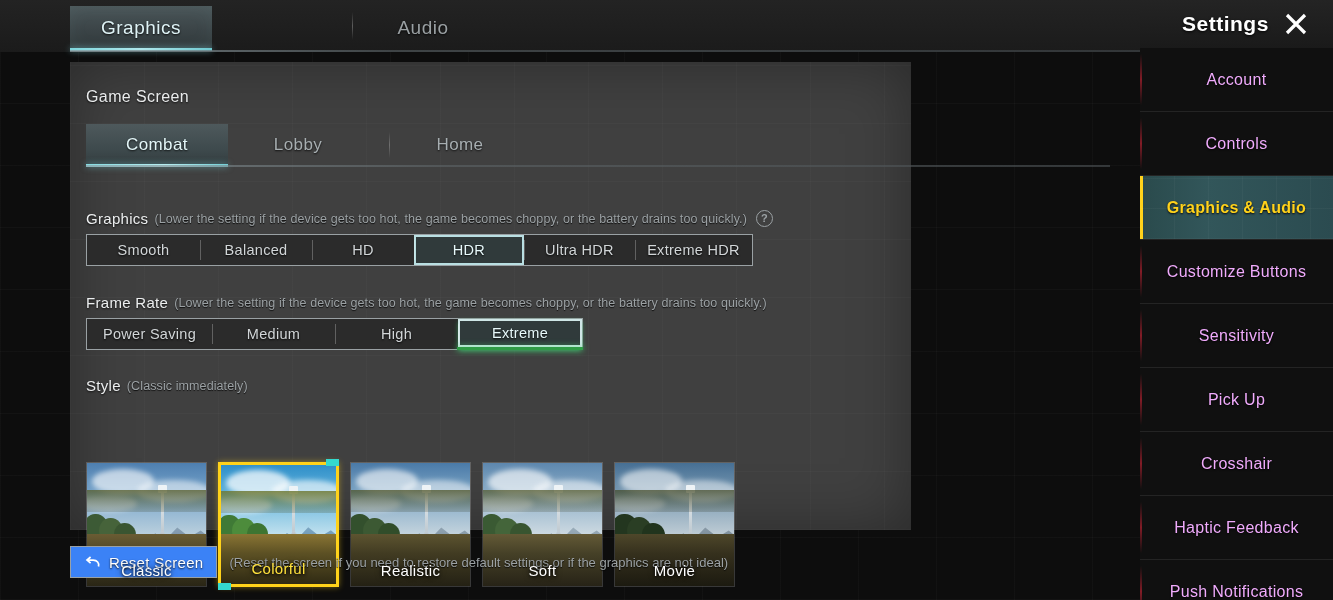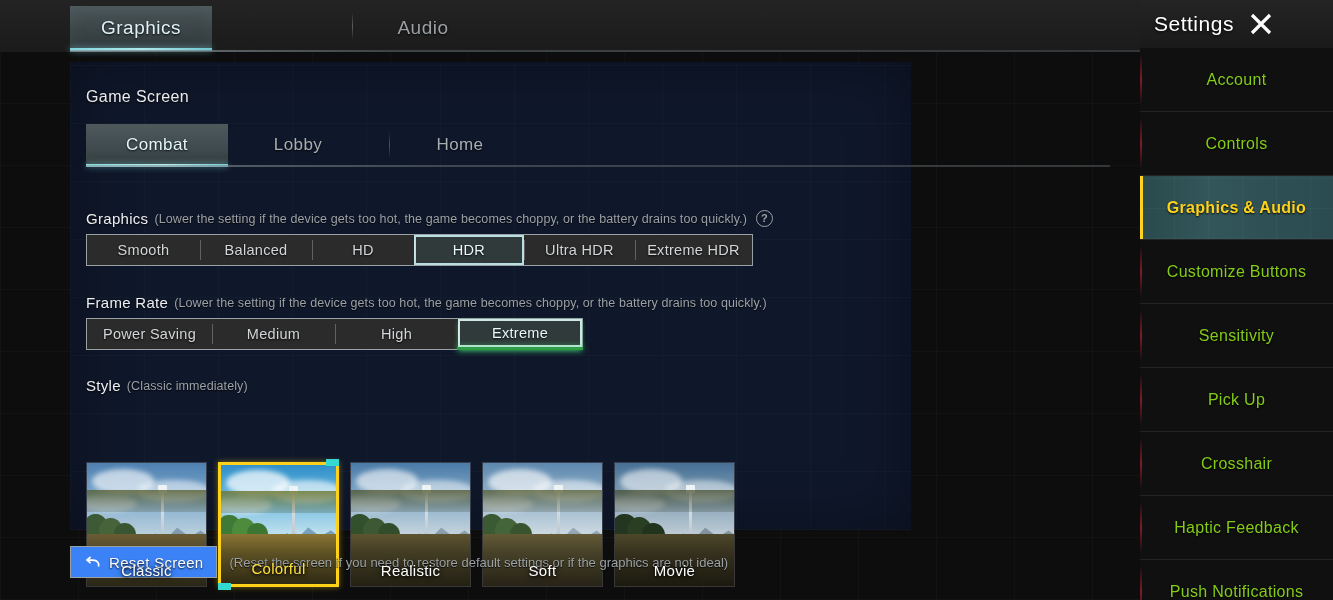--- a/index.html
+++ b/index.html
@@ -52,21 +52,21 @@
     box-shadow:0 0 6px rgba(130,220,230,.6);
   }
   .tsep {
     position:absolute; top:12px; width:1px; height:28px;
     background:linear-gradient(180deg,rgba(255,255,255,0),rgba(255,255,255,.28),rgba(255,255,255,0));
   }
 
   
   .panel {
     position:absolute; left:70px; top:62px; width:841px; height:468px;
-    background:#0f172a;
+    background:#404040;
     box-shadow: inset 0 0 60px rgba(0,0,0,.35);
     text-decoration: underline;
   }
   .panel::before{
     content:""; position:absolute; inset:0;
     background-image:
       repeating-linear-gradient(0deg, rgba(255,255,255,.018) 0 1px, transparent 1px 58px),
       repeating-linear-gradient(90deg, rgba(255,255,255,.018) 0 1px, transparent 1px 74px);
     pointer-events:none;
   }
@@ -241,30 +241,31 @@
     position:absolute; right:0; top:0; width:193px; height:600px;
     background:#141414;
   }
   .side-head {
     position:relative; height:48px;
     display:flex; align-items:center; gap:14px;
     padding-left:14px;
     background:linear-gradient(180deg,#242424,#1a1a1a);
   }
   .side-head .stitle {
-    font-size:21px; color:#ffffff; letter-spacing:.5px; font-weight:normal;
+    font-size:21px; color:#ffffff; letter-spacing:.5px; font-weight:bold;
     text-shadow:0 1px 3px rgba(0,0,0,.9);
+    margin-left:28px;
   }
   .x-icon { width:26px; height:26px; cursor:pointer; }
   .side-list { position:absolute; left:0; top:48px; right:0; bottom:0; overflow:hidden; }
   .side-item {
     position:relative;
     height:64px;
     display:flex; align-items:center; justify-content:center;
-    font-size:16px; color:#84cc16; letter-spacing:.3px;
+    font-size:16px; color:#f0abfc; letter-spacing:.3px;
     text-shadow:0 1px 2px rgba(0,0,0,.9);
     border-bottom:1px solid #242424;
     cursor:pointer;
     background:#101010;
   }
   .side-item::before{
     content:""; position:absolute; left:0; top:6px; bottom:6px; width:2px;
     background:linear-gradient(180deg,rgba(120,20,30,0),rgba(150,30,42,.85),rgba(120,20,30,0));
   }
   .side-item.sel {

